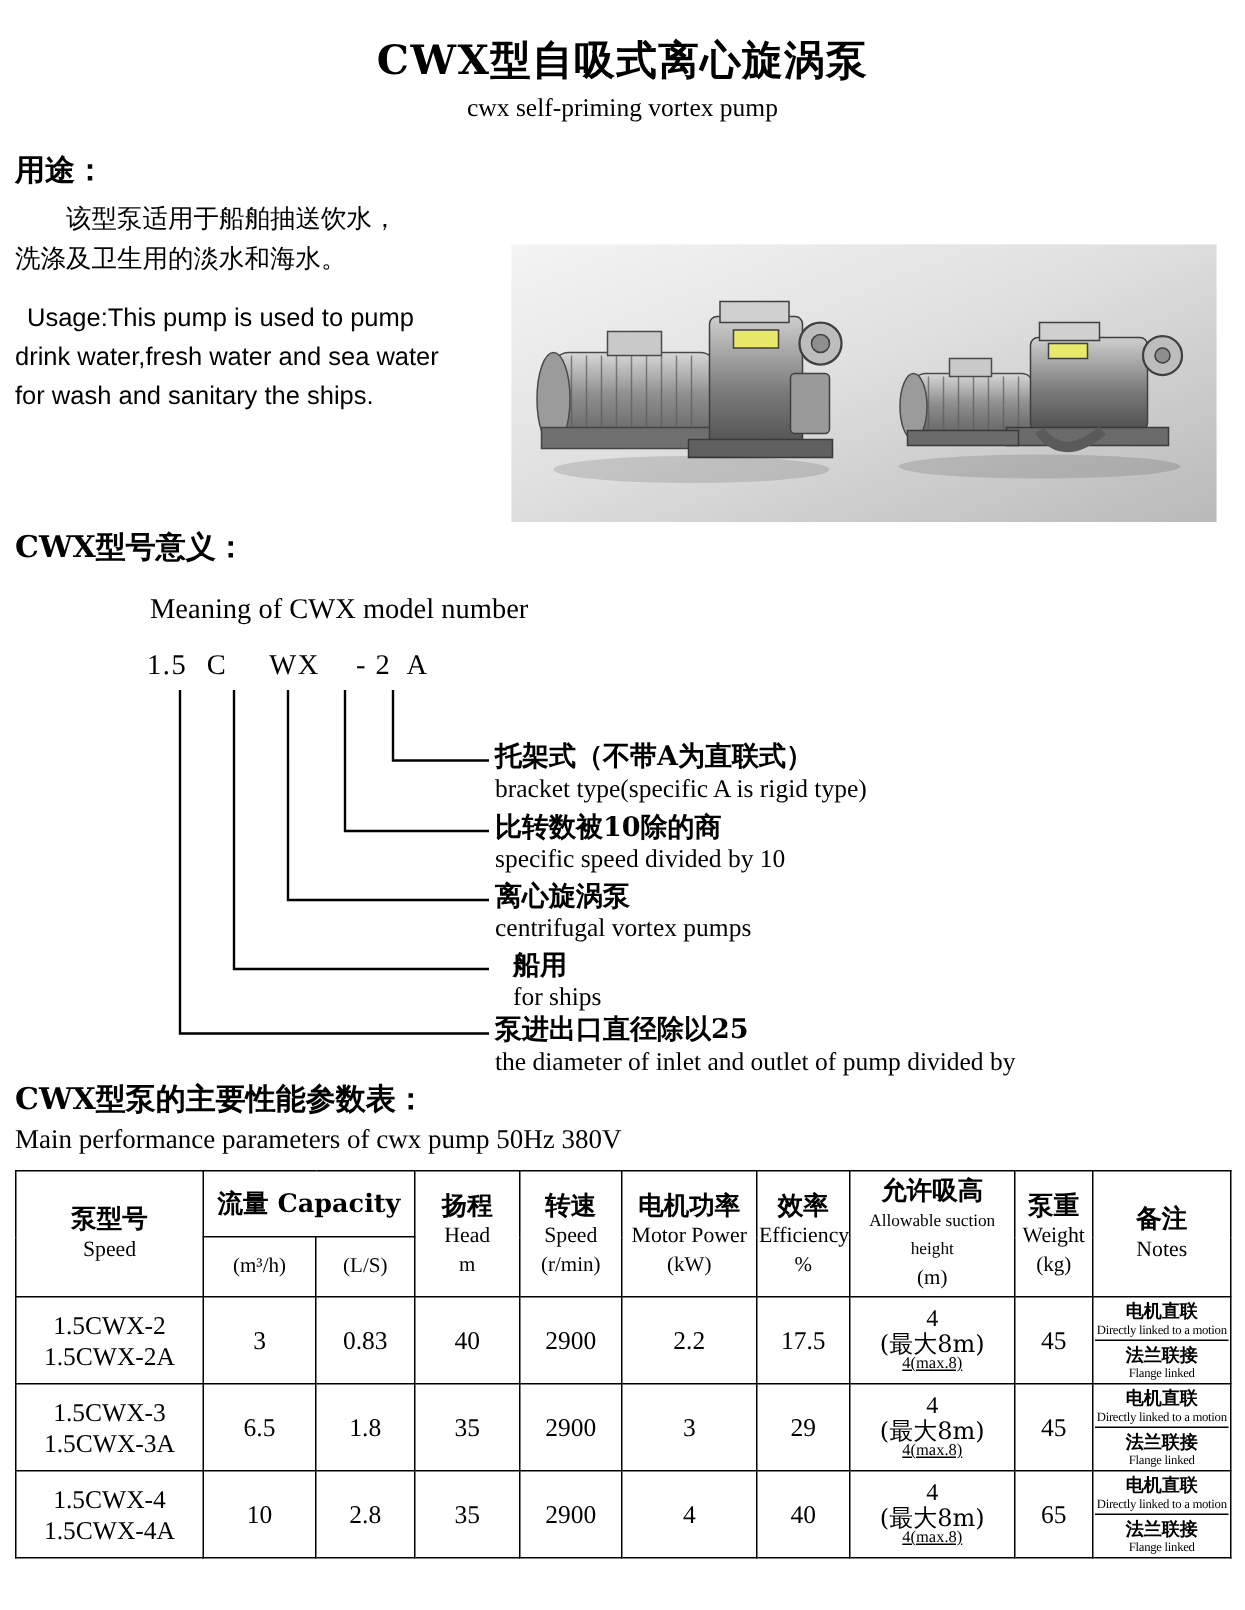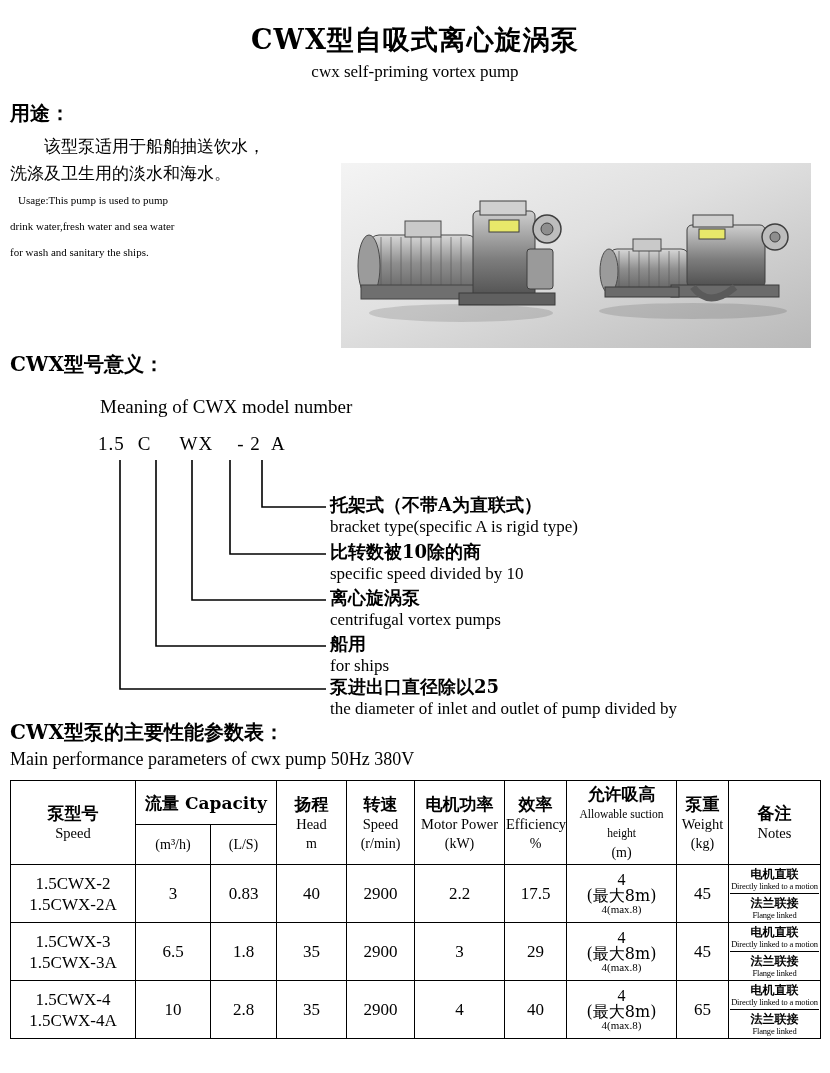--- a/index.html
+++ b/index.html
@@ -59,24 +59,24 @@
     font-size: 17px;
     line-height: 26px;
   }
   .usage-cn {
     font-family: "DejaVu Serif", serif;
     font-size: 17px;
     line-height: 27px;
   }
   .usage-cn .indent { display:block; text-indent: 34px; }
   .usage-en {
-    margin-top: 0;
-    font-size: 11px;
+    margin-top: 12px;
+    font-size: 17px;
     line-height: 26px;
-    font-family: Liberation Serif, serif;
+    font-family: Liberation Sans, sans-serif;
   }
   .usage-en .ind { text-indent: 8px; display:block; }
 
   
   .photo {
     position: absolute;
     left: 341px;
     top: 30px;
     width: 470px;
     height: 185px;
@@ -189,21 +189,21 @@
     font-size: 17px;
     font-family: "Liberation Serif", serif;
   }
   td.suction {
     font-size: 13px;
     line-height: 14px;
     font-family: "Liberation Serif", serif;
   }
   td.suction .big { font-size: 16px; display:block; line-height:17px; }
   td.suction .cnsm { font-family: "DejaVu Serif", serif; font-size: 16px; display:block; line-height: 15px; text-align: center;}
-  td.suction .tiny { font-size: 11px; display:block; line-height: 13px; }
+  td.suction .tiny { font-size: 11px; display:block; line-height: 13px; text-decoration: underline; }
   td.notes {
     font-size: 11px;
     line-height: 13px;
     font-family: "Liberation Serif", serif;
   }
   td.notes .ncn {
     font-family: "DejaVu Serif", serif;
     font-size: 12px;
     font-weight: bold;
     display: block;
@@ -358,21 +358,21 @@
     <div class="lbl" style="left:330px; top:153px;">
       <span class="cn">比转数被10除的商</span><br>
       <span class="en">specific speed divided by 10</span>
     </div>
 
     <div class="lbl" style="left:330px; top:199px;">
       <span class="cn">离心旋涡泵</span><br>
       <span class="en">centrifugal vortex pumps</span>
     </div>
 
-    <div class="lbl" style="left:330px; top:245px;">
+    <div class="lbl" style="left:342px; top:245px;">
       <span class="cn">船用</span><br>
       <span class="en">for ships</span>
     </div>
 
     <div class="lbl" style="left:330px; top:288px;">
       <span class="cn">泵进出口直径除以25</span><br>
       <span class="en">the diameter of inlet and outlet of pump divided by</span>
     </div>
   </div>
 

